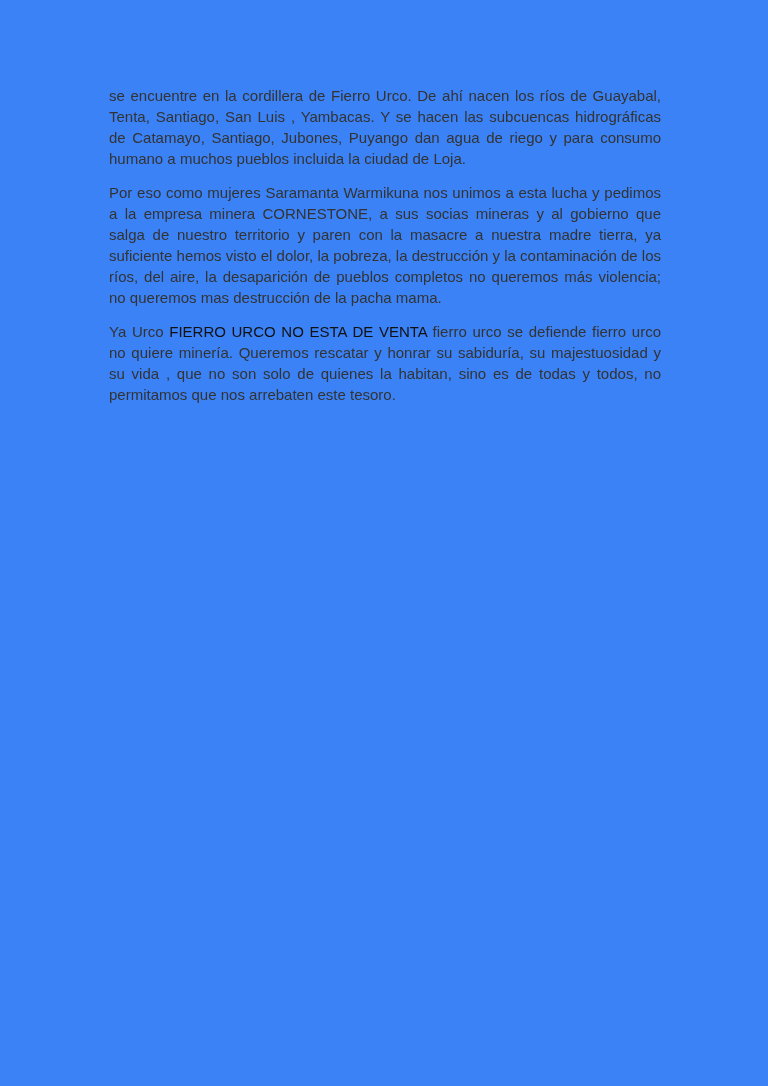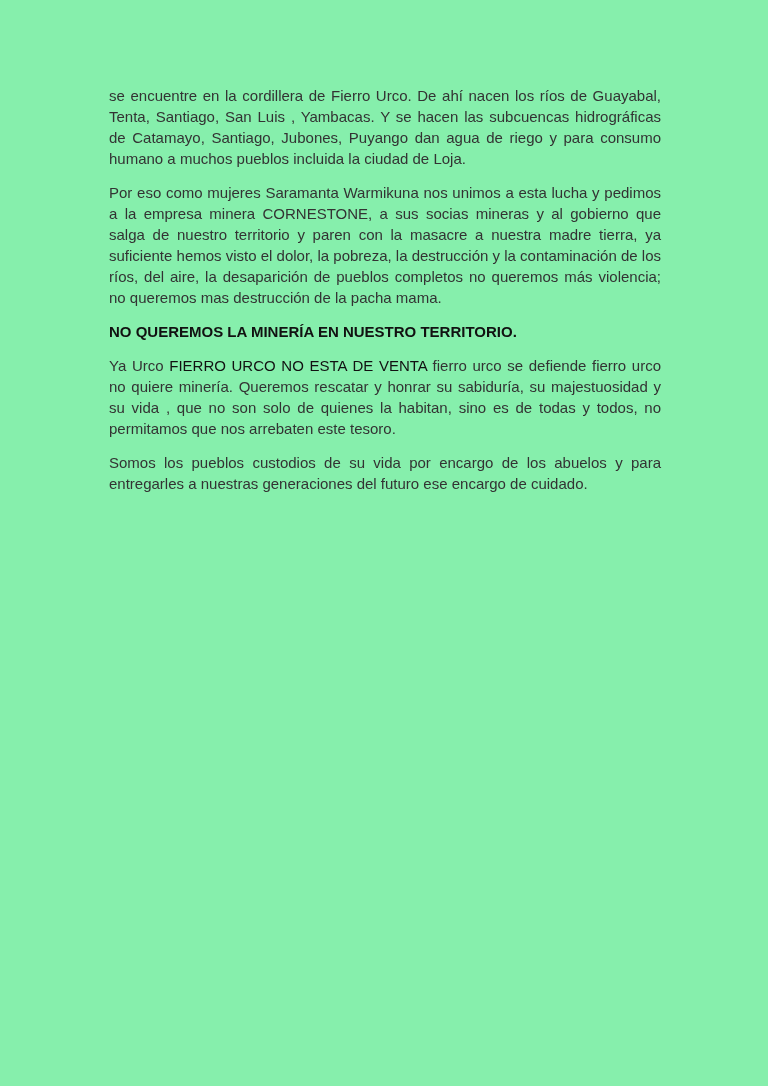--- a/index.html
+++ b/index.html
@@ -4,21 +4,21 @@
 <style>
   html, body {
     margin: 0;
     padding: 0;
     background: #ffffff;
   }
   .page {
     position: relative;
     width: 768px;
     height: 1086px;
-    background: #86efac;
+    background: #3b82f6;
     box-sizing: border-box;
     padding: 85px 107px 16px 109px;
     font-family: "Liberation Sans", "DejaVu Sans", sans-serif;
     color: #333333;
     overflow: hidden;
   }
   .para {
     margin: 0 0 13px 0;
     font-size: 15px;
     line-height: 21px;
@@ -41,20 +41,18 @@
 </head>
 <body>
 
 <div class="page">
   <div>
 
     <p class="para">se encuentre en la cordillera de Fierro Urco. De ahí nacen los ríos de Guayabal, Tenta, Santiago, San Luis , Yambacas. Y se hacen las subcuencas hidrográficas de Catamayo, Santiago, Jubones, Puyango dan agua de riego y para consumo humano a muchos pueblos incluida la ciudad de Loja.</p>
 
     <p class="para">Por eso como mujeres Saramanta Warmikuna nos unimos a esta lucha y pedimos a la empresa minera CORNESTONE,  a sus socias  mineras y al gobierno que salga de nuestro territorio   y paren con la masacre a nuestra madre tierra, ya suficiente hemos visto el dolor, la pobreza, la destrucción y la contaminación de los ríos, del aire, la desaparición de pueblos completos no queremos más violencia; no queremos mas destrucción de la pacha mama.</p>
 
-    <h2 class="heading">NO QUEREMOS LA MINERÍA EN NUESTRO TERRITORIO.</h2>
 
     <p class="para"><span>Ya Urco </span><span class="bold">FIERRO URCO NO ESTA DE VENTA</span><span> fierro urco se defiende fierro urco no quiere minería. Queremos rescatar y honrar su sabiduría, su majestuosidad y su vida , que no son solo de quienes la habitan, sino es de todas y todos, no permitamos que nos arrebaten este tesoro.</span></p>
 
-    <p class="para">Somos los pueblos custodios de su vida por encargo de los abuelos y para entregarles a nuestras generaciones del futuro ese encargo de cuidado.</p>
 
   </div>
 </div>
 
 </body></html>

